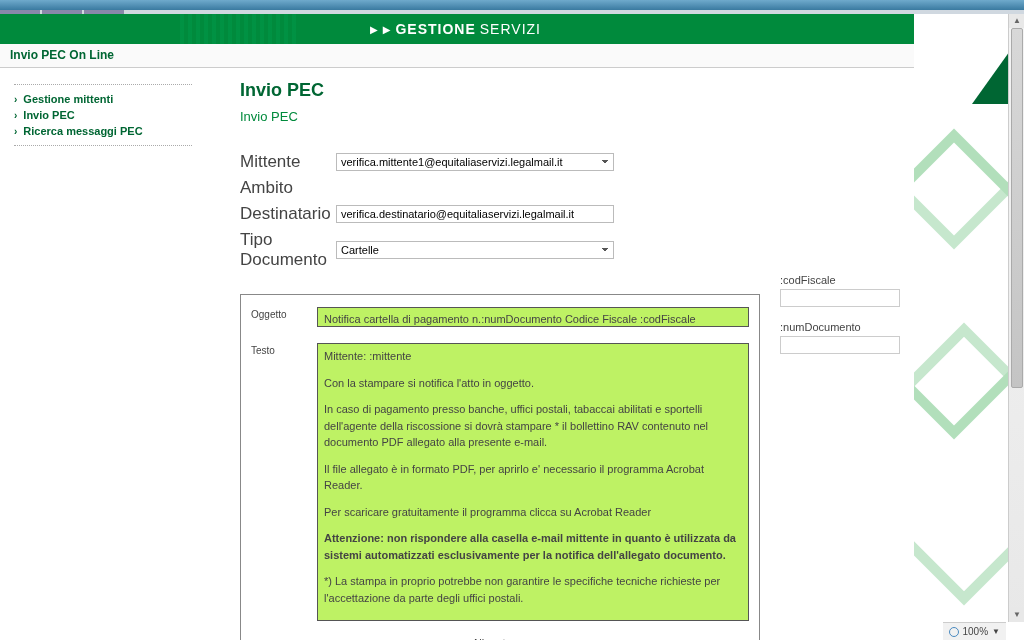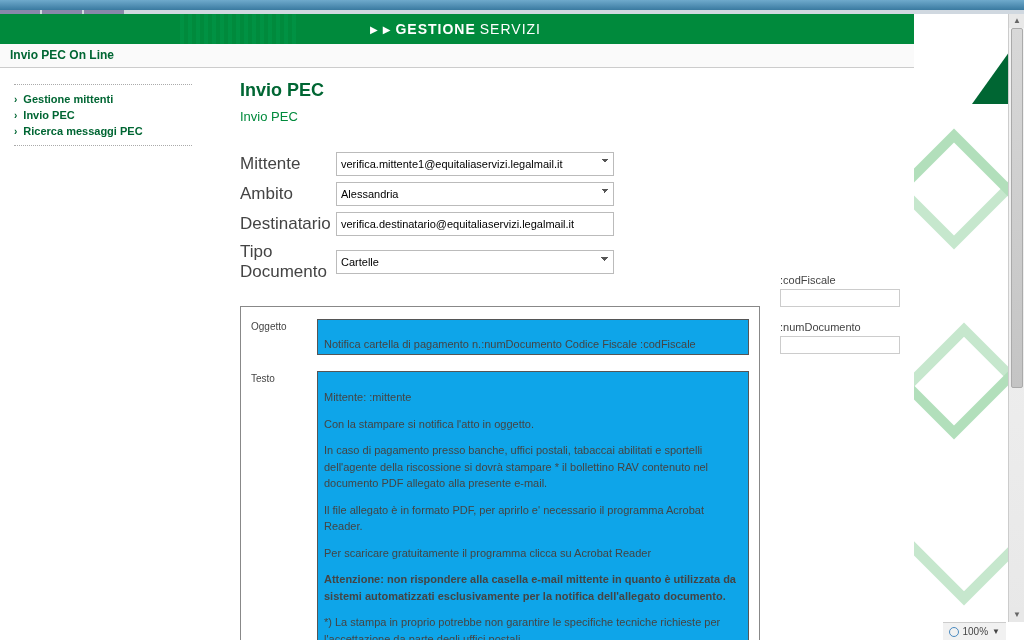--- a/index.html
+++ b/index.html
@@ -17,27 +17,27 @@
   .main { display:flex; height:572px; }
   .sidebar { width:200px; padding:16px 8px 8px 14px; }
   .dotline { border-top:1px dotted #aaa; margin-bottom:6px; }
   .sidebar-item { display:flex; align-items:center; gap:6px; color:#006633; font-weight:bold; font-size:11px; padding:2px 0; cursor:pointer; }
   .sidebar-item .chev { color:#006633; font-size:10px; }
   .content { flex:1; padding:12px 0 0 40px; width:720px; position:relative; }
   .page-title { font-family:"Trebuchet MS",Verdana,sans-serif; font-weight:bold; color:#006633; font-size:18px; }
   .page-sub { font-family:"Trebuchet MS",Verdana,sans-serif; color:#008a3c; font-size:13px; margin-top:8px; margin-bottom:28px; }
   .form-row { display:flex; align-items:center; margin-bottom:6px; }
   .form-row label { width:96px; font-size:17px; color:#444; }
-  .select, .text-input { font-size:11px; border:1px solid #bbb; background:#fff; height:24px; padding:0 4px; }
+  .select, .text-input { font-size:11px; border:1px solid #bbb; background:#fff; height:18px; padding:0 4px; }
   .select { width:278px; appearance:none; background-image:linear-gradient(45deg,transparent 50%,#555 50%),linear-gradient(135deg,#555 50%,transparent 50%); background-position: right 8px top 6px, right 4px top 6px; background-size:4px 4px,4px 4px; background-repeat:no-repeat;}
   .text-input { width:278px; }
   .panel { border:1px solid #888; margin-top:24px; width:520px; padding:12px 10px 16px; }
   .panel-row { display:flex; gap:10px; margin-bottom:16px; align-items:flex-start; }
   .panel-row > label { width:56px; font-size:10px; color:#444; padding-top:2px; }
-  .oggetto-box, .testo-box { flex:1; border:1px solid #555; padding:17px 6px; font-size:11px; color:#444; background:#0ea5e9; }
+  .oggetto-box, .testo-box { flex:1; border:1px solid #555; padding:4px 6px; font-size:11px; color:#444; background:#bef264; }
   .oggetto-box { height:20px; line-height:14px; }
   .testo-box { min-height:220px; line-height:1.5; }
   .testo-box p { margin-bottom:10px; }
   .testo-box .bold { font-weight:bold; }
   .allegato-row { display:flex; align-items:center; gap:10px;flex-direction:column; }
   .allegato-row label { width:56px; font-size:11px; color:#444; }
   .file-wrap { flex:1; display:flex; align-items:center; gap:2px; }
   .file-underline { flex:1; border-bottom:1px solid #aaa; height:14px; }
   .btn { font-size:11px; border:1px solid #888; background:linear-gradient(#fff,#e9e9e9); height:20px; padding:0 10px; cursor:pointer; }
   .btn-carica { color:#006633; border-color:#6abf8f; background:linear-gradient(#f0fff2,#d9f3de); }
@@ -108,23 +108,20 @@
       <div class="page-sub">Invio PEC</div>
 
       <div class="form-row">
         <label>Mittente</label>
         <select class="select">
           <option>verifica.mittente1@equitaliaservizi.legalmail.it</option>
         </select>
       </div>
       <div class="form-row">
         <label>Ambito</label>
-        <select class="select">
-          <option>Alessandria</option>
-        </select>
       </div>
       <div class="form-row">
         <label>Destinatario</label>
         <input class="text-input" value="verifica.destinatario@equitaliaservizi.legalmail.it" style="">
       </div>
       <div class="form-row">
         <label>Tipo Documento</label>
         <select class="select">
           <option>Cartelle</option>
         </select>

